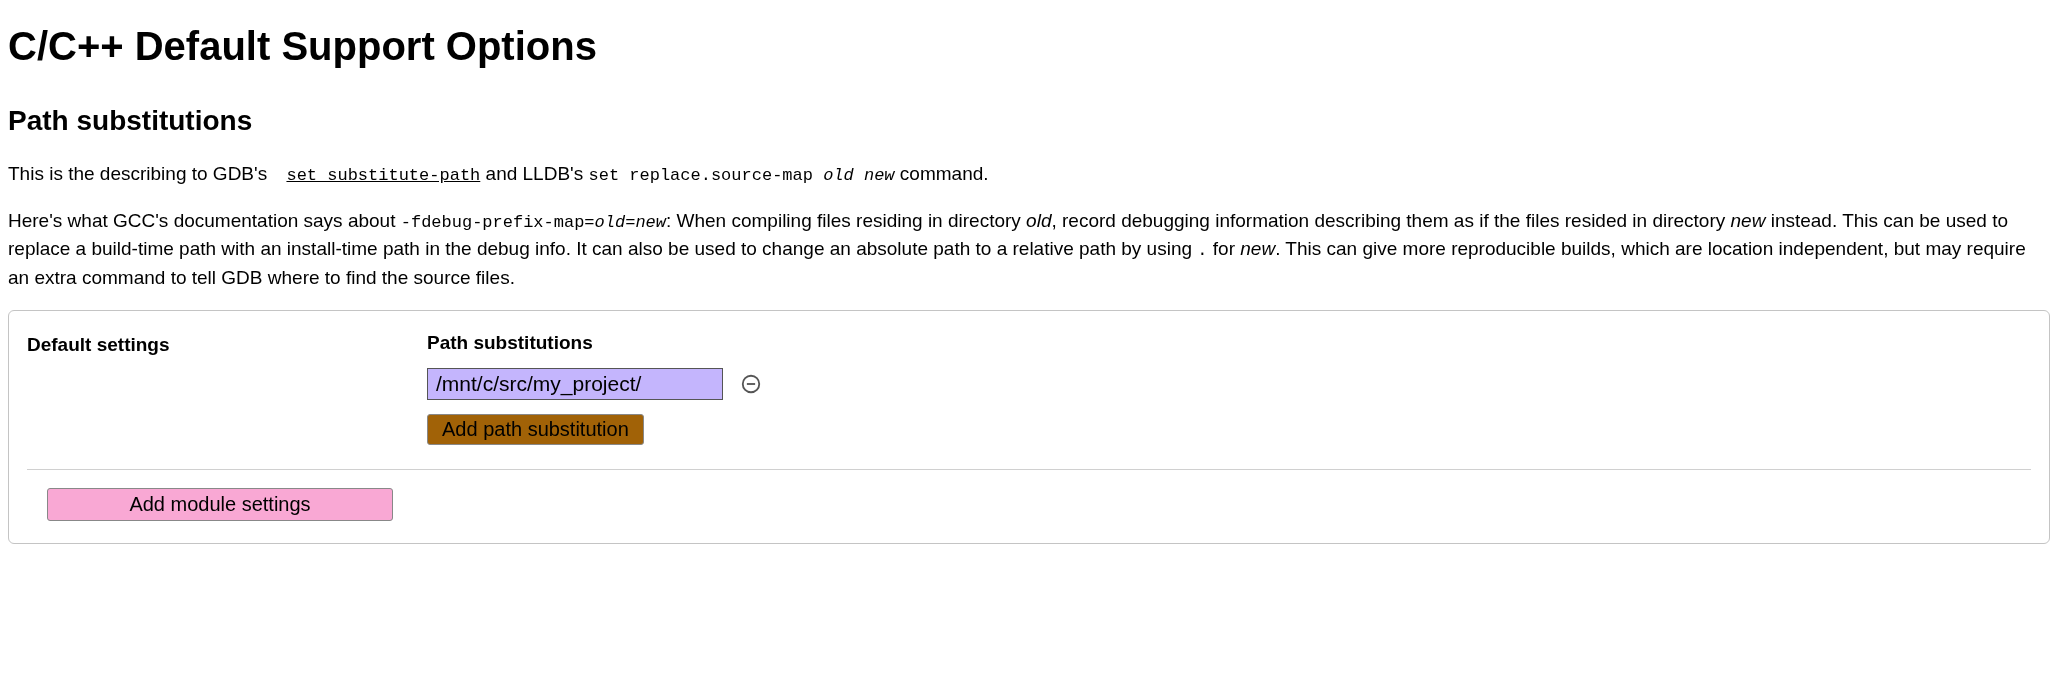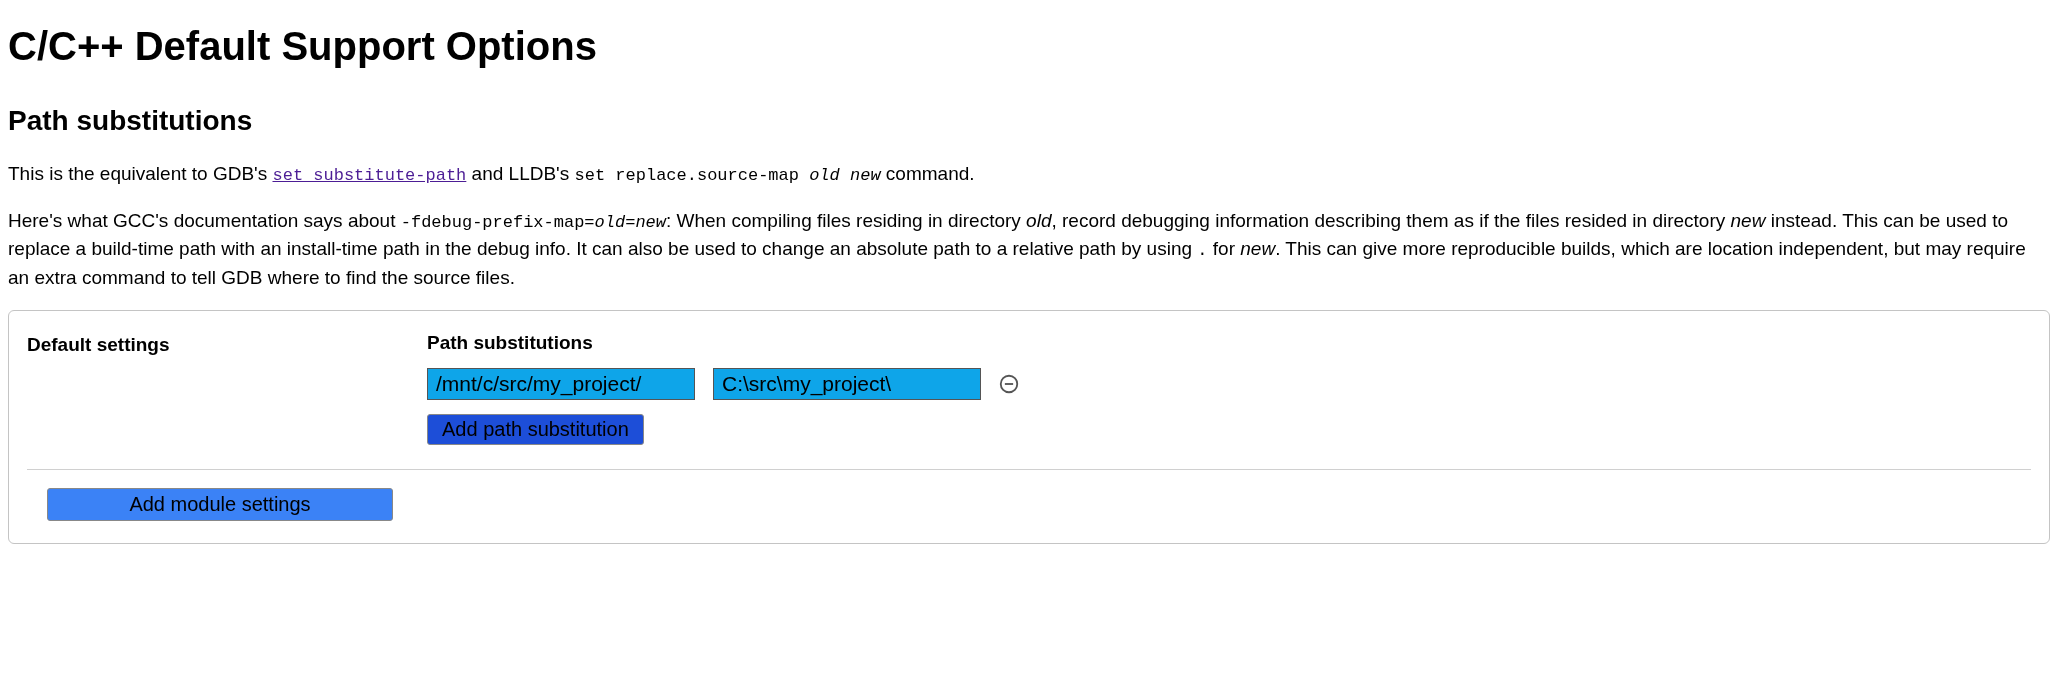--- a/index.html
+++ b/index.html
@@ -25,22 +25,23 @@
       margin: 20px 0 18px 0;
     }
     p {
       margin: 0 0 18px 0;
     }
     code {
       font-family: Consolas, "Courier New", monospace;
       font-size: 17px;
     }
     a {
-      color: #4c1d95;
+      color: #000000;
       text-decoration: underline;
+      margin-left: 14px;
     }
     em, .italic {
       font-style: italic;
       font-family: inherit;
       text-align: right;
     }
     code em {
       font-family: Consolas, "Courier New", monospace;
     }
     .settings-box {
@@ -70,23 +71,23 @@
       display: flex;
       align-items: center;
       gap: 18px;
       margin-bottom: 14px;
     }
     input[type="text"] {
       font-family: Arial, sans-serif;
       font-size: 21px;
       padding: 3px 8px;
       border: 1px solid #555;
-      width: 268px;
+      width: 296px;
       height: 32px;
-      background: #0ea5e9;
+      background: #c4b5fd;
     }
     .remove-btn {
       width: 24px;
       height: 24px;
       display: inline-flex;
       align-items: center;
       justify-content: center;
       cursor: pointer;
       background: none;
       border: none;
@@ -94,68 +95,67 @@
       margin-left: -2px;
     }
     .remove-btn svg {
       width: 22px;
       height: 22px;
     }
     button.action {
       font-family: Arial, sans-serif;
       font-size: 20px;
       padding: 3px 14px;
-      background: #1d4ed8;
+      background: #a16207;
       border: 1px solid #888;
       border-radius: 3px;
       cursor: pointer;
     }
     hr.sep {
       border: none;
       border-top: 1px solid #d0d0d0;
       margin: 24px 0 18px 0;
     }
     .add-module-row {
       padding-left: 20px;
     }
     button.add-module {
       font-family: Arial, sans-serif;
       font-size: 20px;
       width: 346px;
       padding: 4px 0;
       text-align: center;
-      background: #3b82f6;
+      background: #f9a8d4;
       border: 1px solid #888;
       border-radius: 3px;
       cursor: pointer;
     }
   </style>
 </head>
 <body>
 
 <h1>C/C++ Default Support Options</h1>
 
 <h2>Path substitutions</h2>
 
 <p>
-  <span>This is the equivalent to GDB's </span><a href="#"><code>set substitute-path</code></a><span> and LLDB's </span><code><span>set replace.source-map </span><em>old</em> <em>new</em></code><span> command.</span>
+  <span>This is the describing to GDB's </span><a href="#"><code>set substitute-path</code></a><span> and LLDB's </span><code><span>set replace.source-map </span><em>old</em> <em>new</em></code><span> command.</span>
 </p>
 
 <p>
   <span>Here's what GCC's documentation says about </span><code><span>-fdebug-prefix-map=</span><em>old</em><span>=</span><em>new</em></code><span>: When compiling files residing in directory </span><em>old</em><span>, record debugging information describing them as if the files resided in directory </span><em>new</em><span> instead. This can be used to replace a build-time path with an install-time path in the debug info. It can also be used to change an absolute path to a relative path by using </span><code>.</code><span> for </span><em>new</em><span>. This can give more reproducible builds, which are location independent, but may require an extra command to tell GDB where to find the source files.</span>
 </p>
 
 <div class="settings-box">
   <div class="row">
     <div class="left-col">Default settings</div>
     <div class="right-col">
       <div class="right-title">Path substitutions</div>
       <div class="subst-row">
         <input type="text" value="/mnt/c/src/my_project/" style="">
-        <input type="text" value="C:\src\my_project\" style="">
         <button class="remove-btn" aria-label="Remove">
           <svg viewBox="0 0 24 24">
             <circle cx="12" cy="12" r="9" fill="none" stroke="#555" stroke-width="2"></circle>
             <line x1="7.5" y1="12" x2="16.5" y2="12" stroke="#555" stroke-width="2"></line>
           </svg>
         </button>
       </div>
       <button class="action">Add path substitution</button>
     </div>
   </div>

